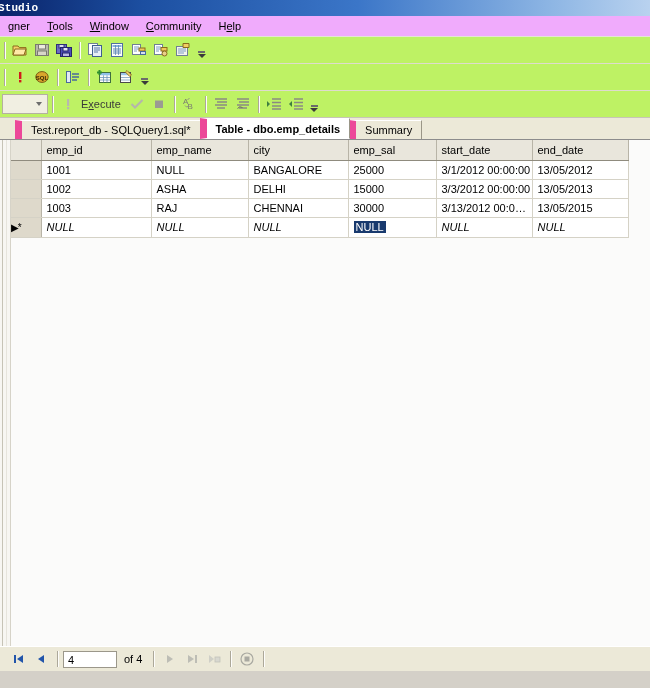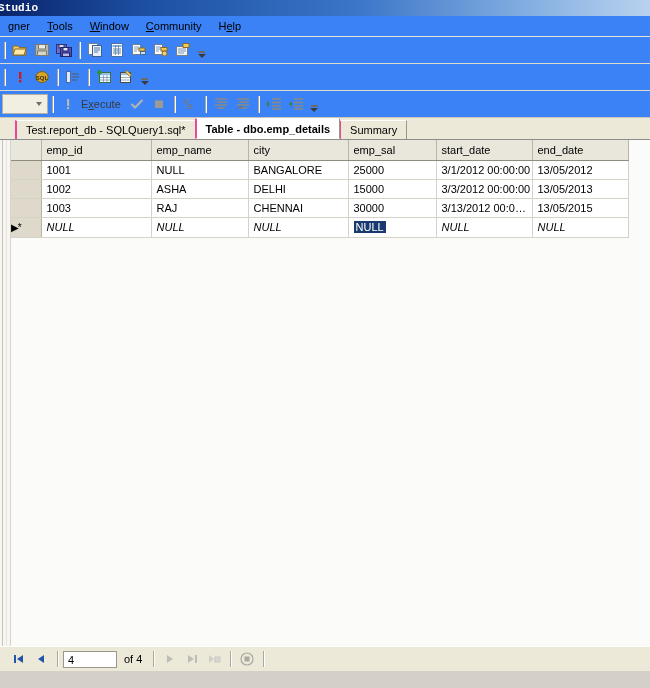--- a/index.html
+++ b/index.html
@@ -31,38 +31,38 @@
     font-weight: bold;
     font-size: 11px;
     margin-left: -2px;
     white-space: nowrap;
     letter-spacing: 0.1px;
   }
 
   
   .menubar {
     height: 20px;
-    background: #3b82f6;
+    background: #f0abfc;
     display: flex;
     align-items: center;
     border-bottom: 1px solid #e6e3d7;
     overflow: hidden;
   }
   .menu-item {
     padding: 2px 9px 3px 8px;
     font-size: 11px;
     color: #000;
     white-space: nowrap;
   }
   .menu-item u { text-decoration: underline; }
 
   
   .toolbar {
     height: 26px;
-    background: #3b82f6;
+    background: #bef264;
     display: flex;
     align-items: center;
     position: relative;
     border-bottom: 1px solid #dedbce;
     overflow: hidden;
   }
   .toolbar.t3 { border-bottom: 1px solid #c8c4b8; }
   .tb-sep {
     width: 1px;
     height: 17px;
@@ -140,21 +140,21 @@
     height: 18px;
     display: flex;
     align-items: center;
     padding: 0 9px 0 9px;
     font-size: 11px;
     background: #ece9d8;
     color: #000;
     white-space: nowrap;
     position: relative;
     border-top: 1px solid #ffffff;
-    border-left: 2px solid #ec4899;
+    border-left: 7px solid #ec4899;
     border-right: 1px solid #9a9687;
     margin-right: -1px;
     transform: skewX(0deg);
   }
   .tab.active {
     background: #ffffff;
     font-weight: bold;
     height: 19px;
     z-index: 3;
     border-bottom: 1px solid #ffffff;

